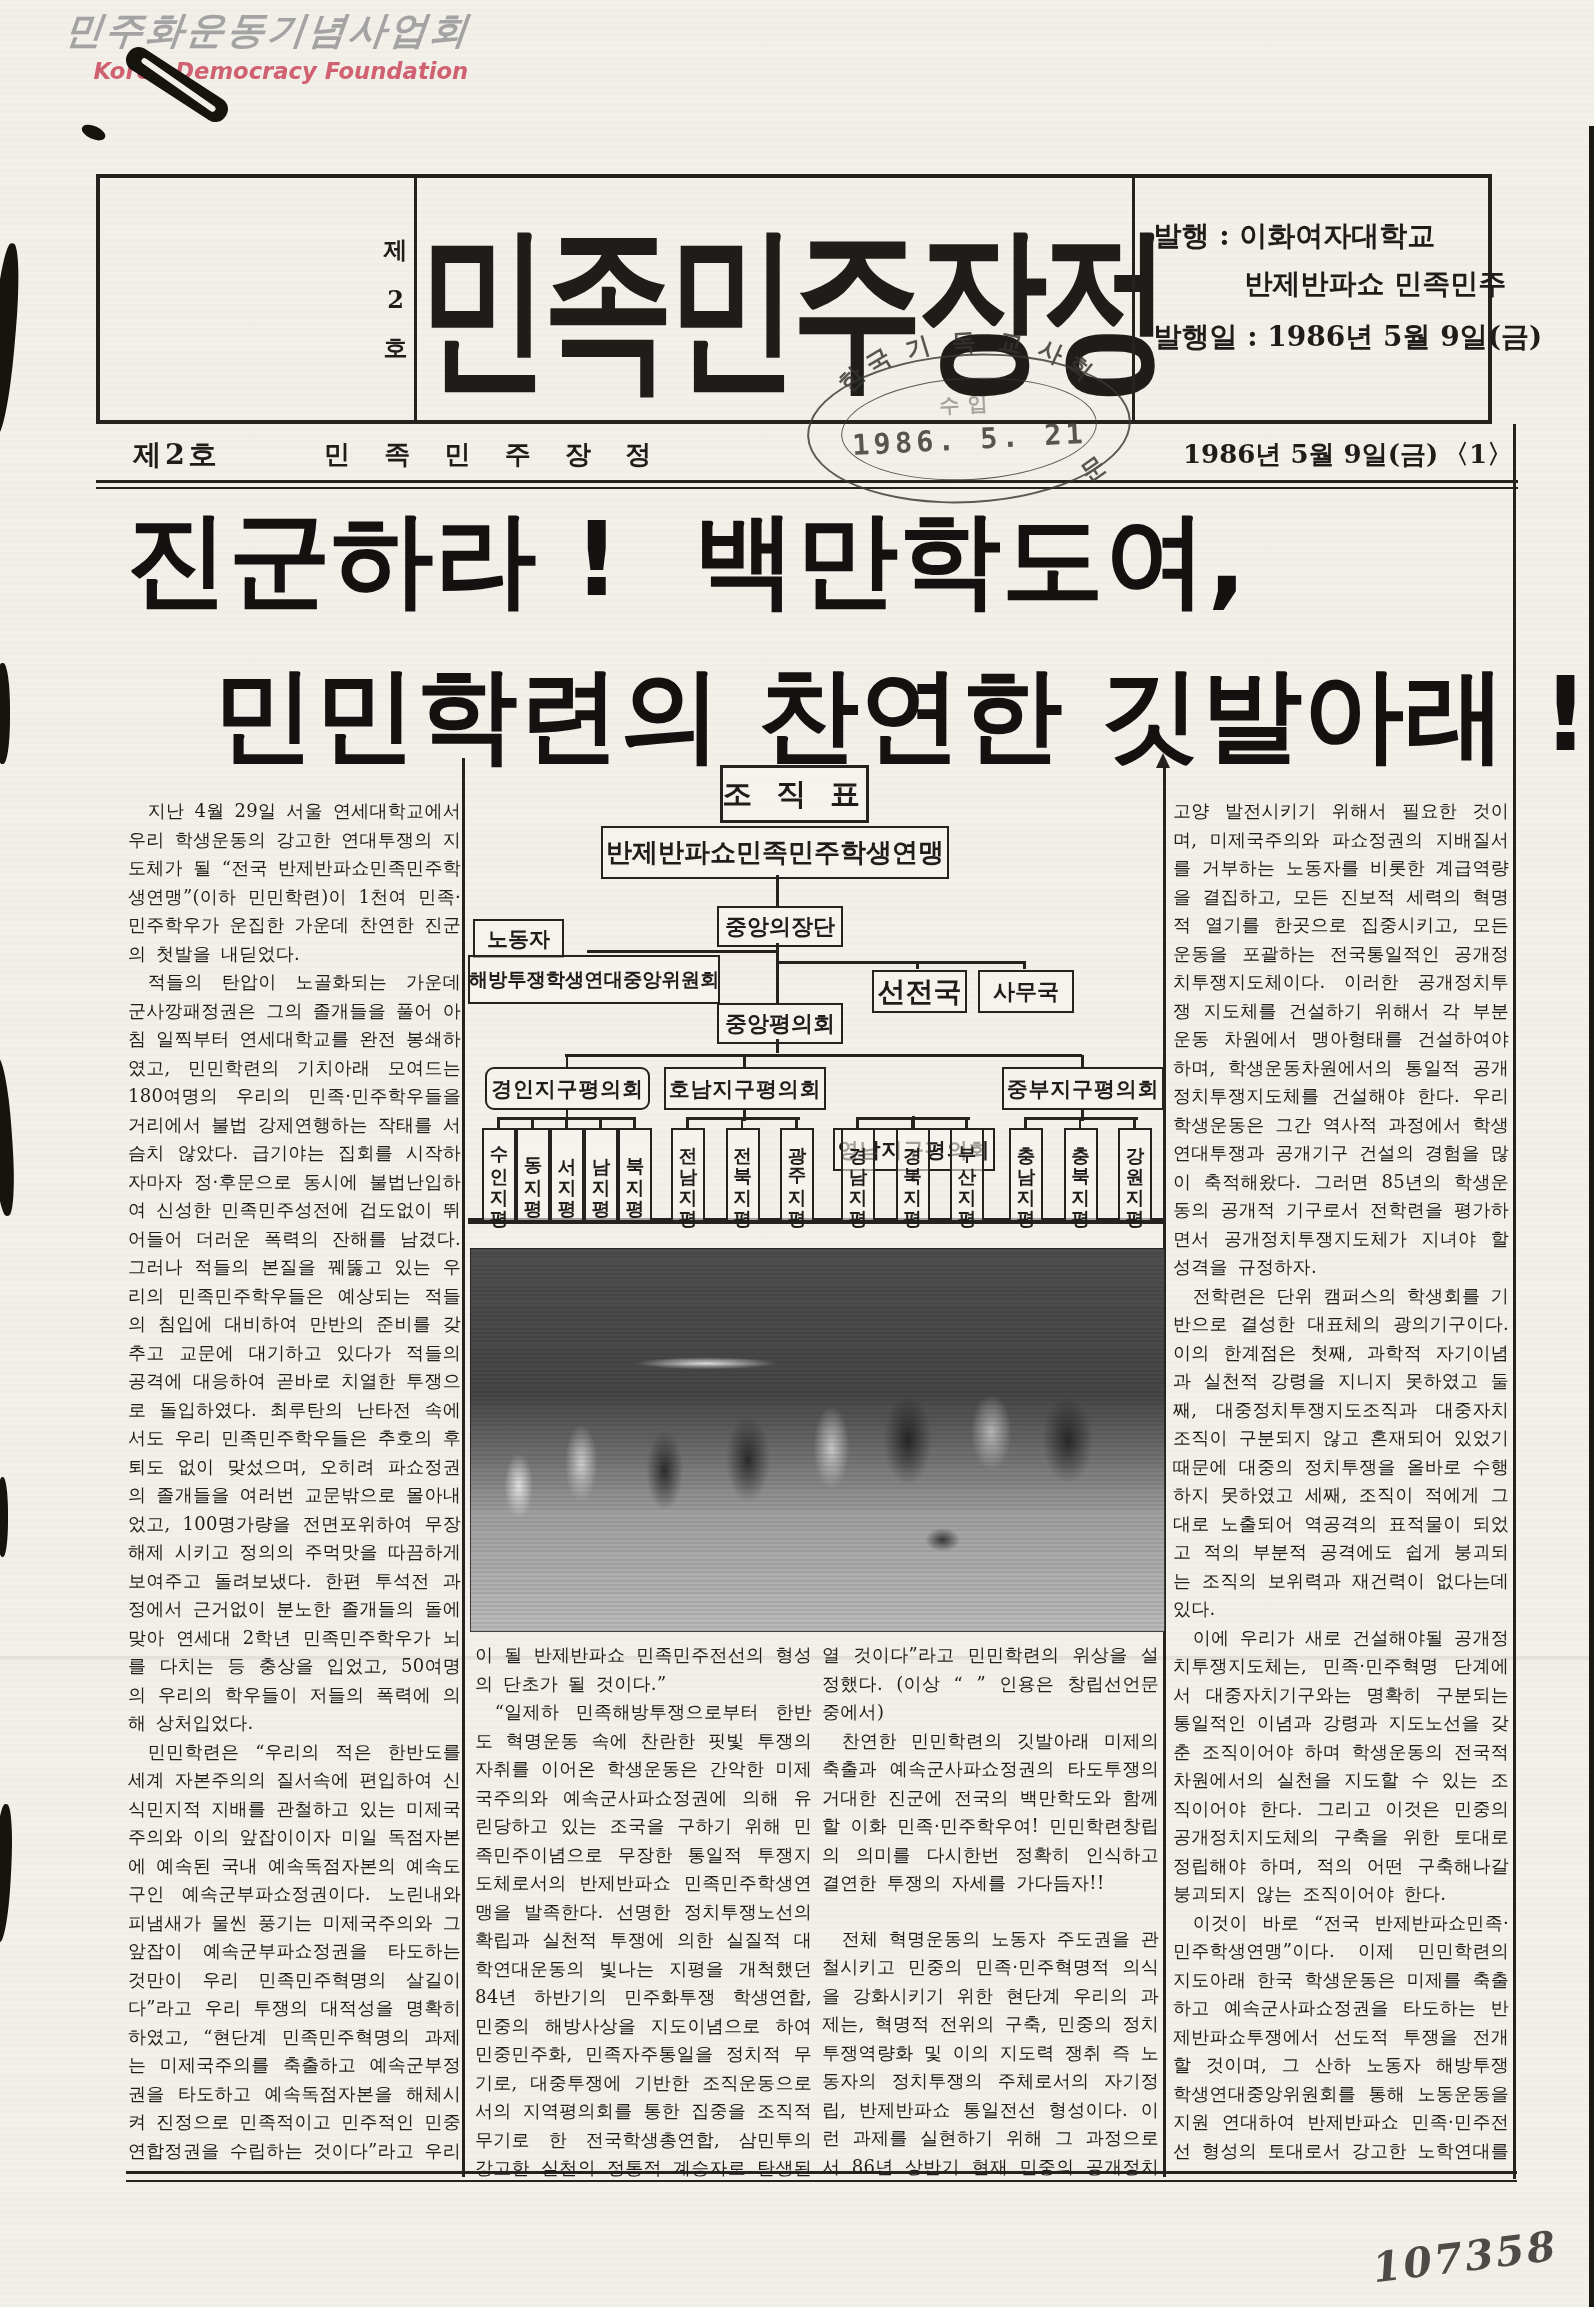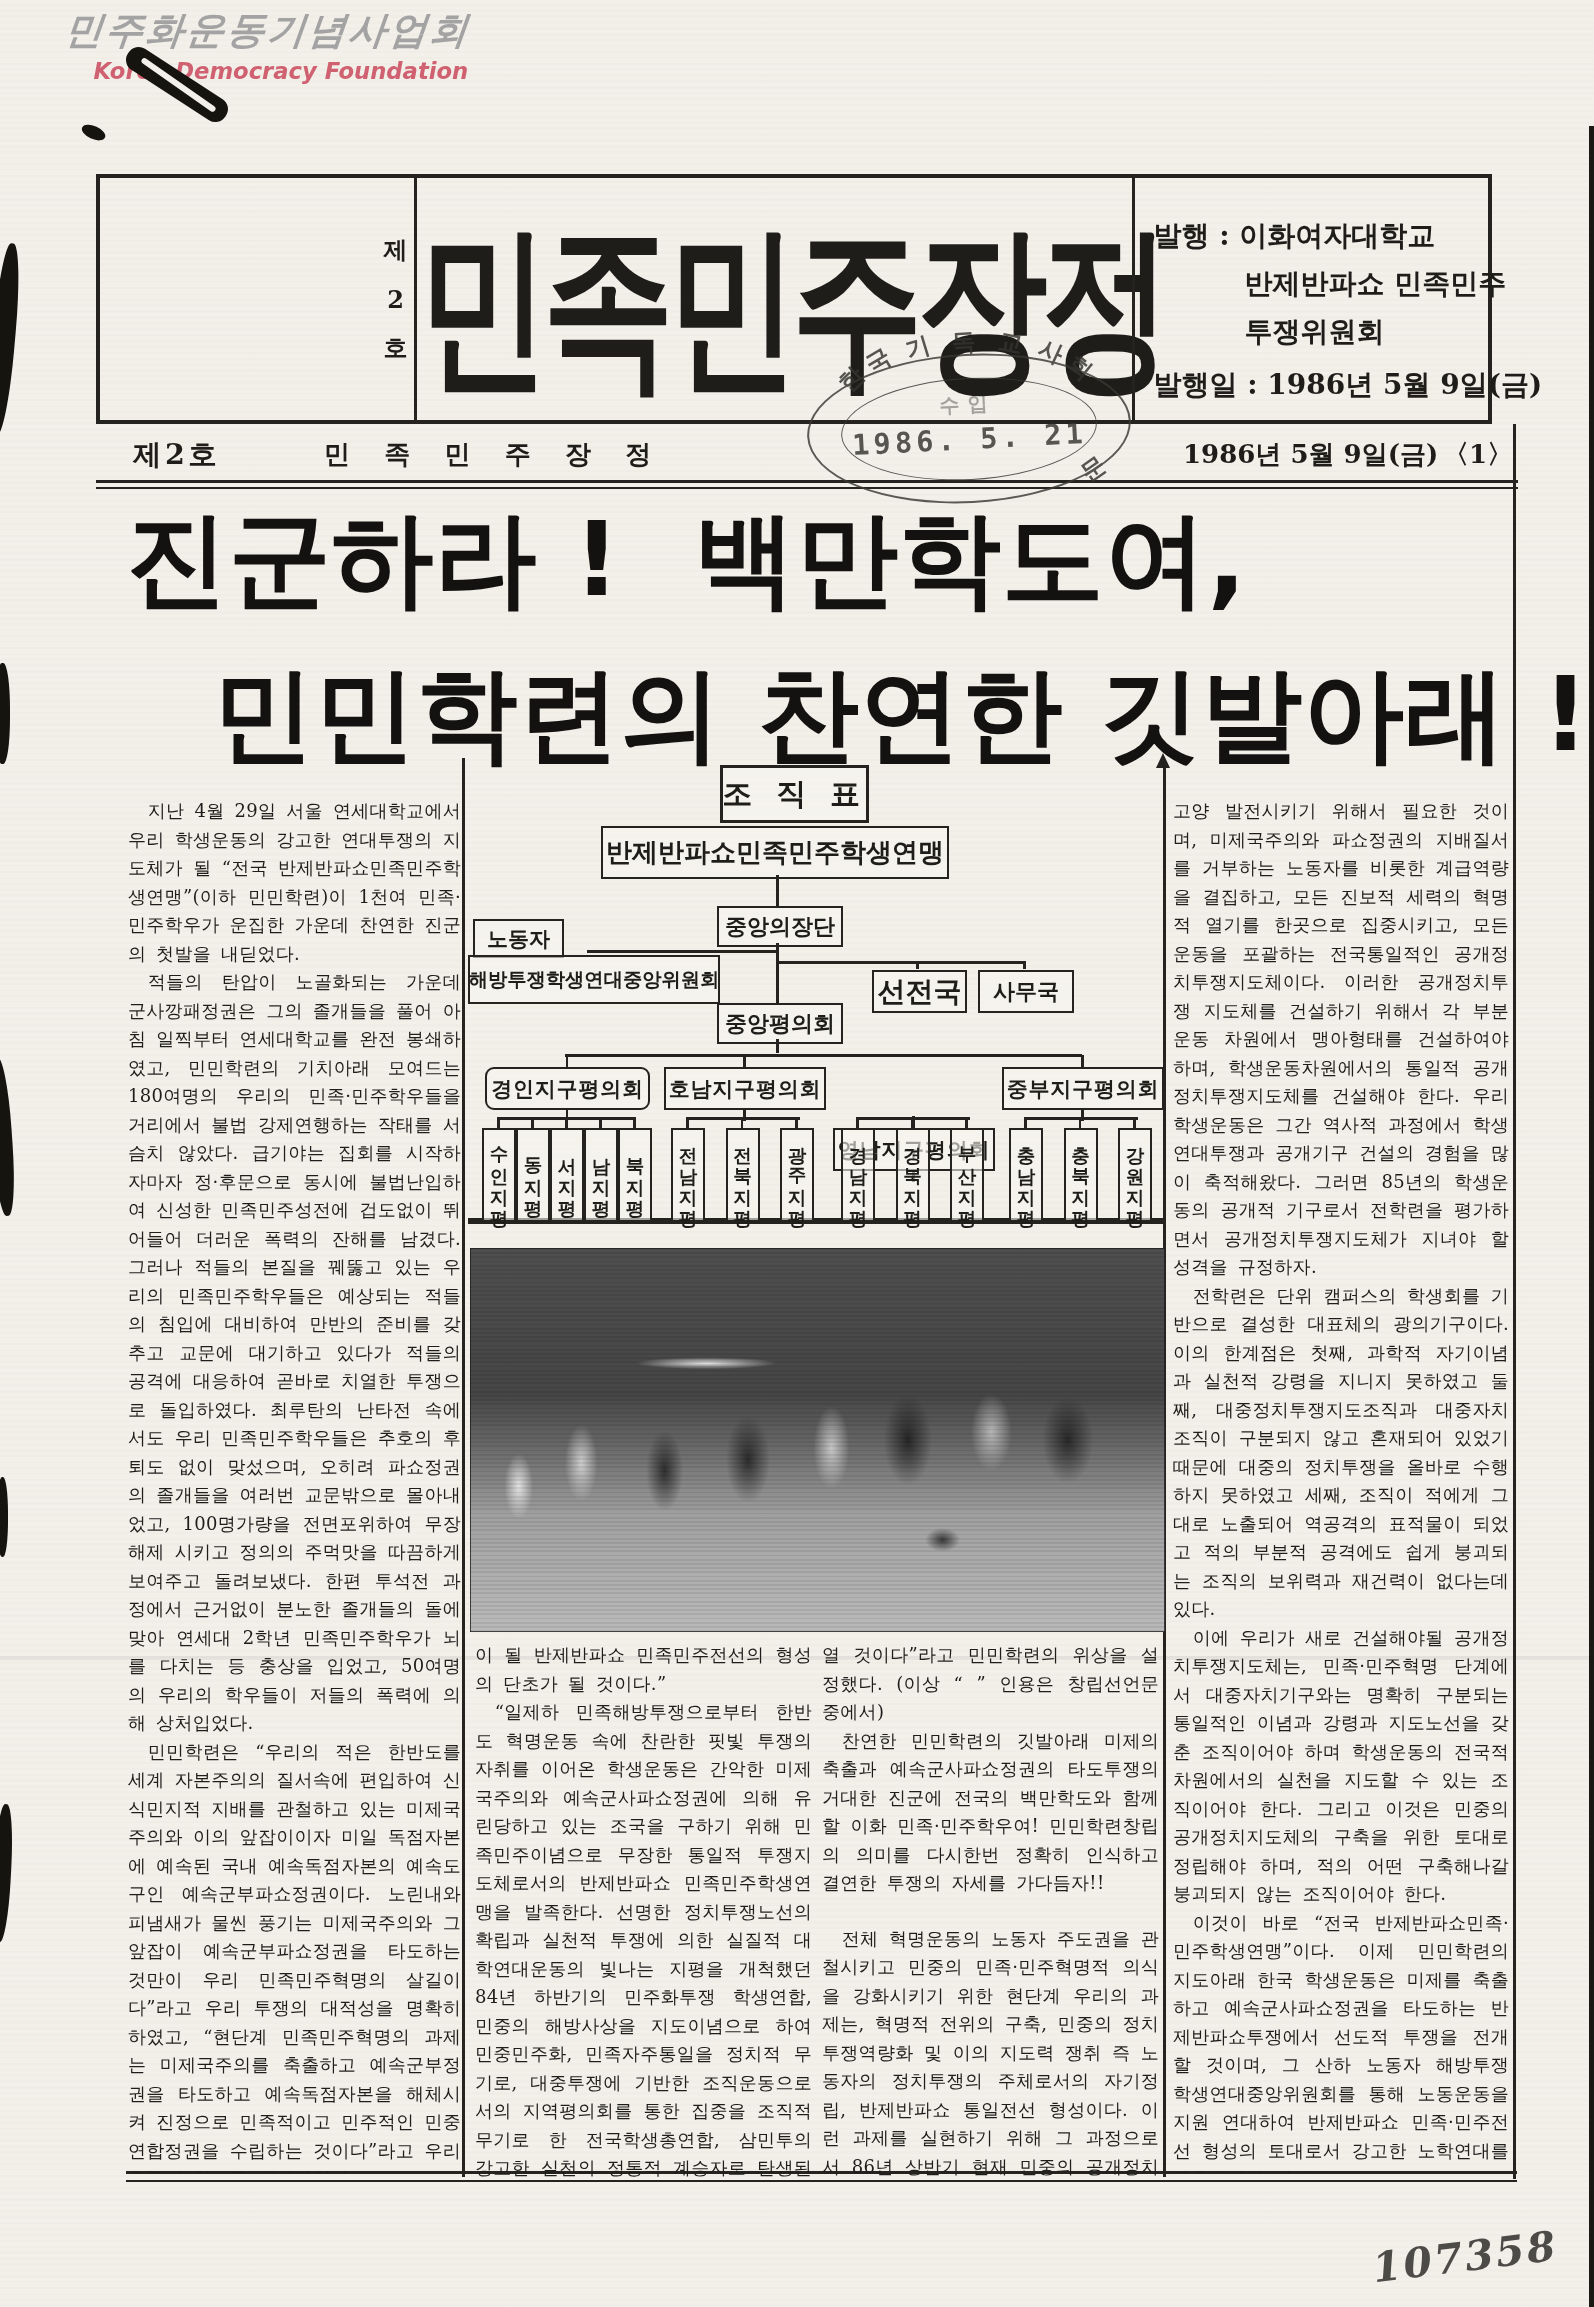--- a/index.html
+++ b/index.html
@@ -129,21 +129,20 @@
         <span>2</span>
         <span>호</span>
       </div>
     <div class="cell cell-title">
       <div class="bigtitle">민족민주장정</div>
     </div>
     <div class="cell cell-info">
       <div class="pubinfo">
         <div>발행 : 이화여자대학교</div>
         <div class="ind">반제반파쇼 민족민주</div>
-        <div class="ind">투쟁위원회</div>
         <div class="dt">발행일 : 1986년 5월 9일(금)</div>
       </div>
     </div>
   </div>
 
   <div class="hbar">
     <span class="issue">제2호</span>
     <span class="pname">민 족 민 주 장 정</span>
     <span class="hdate">1986년 5월 9일(금)</span>
     <span class="pageno">〈1〉</span>

